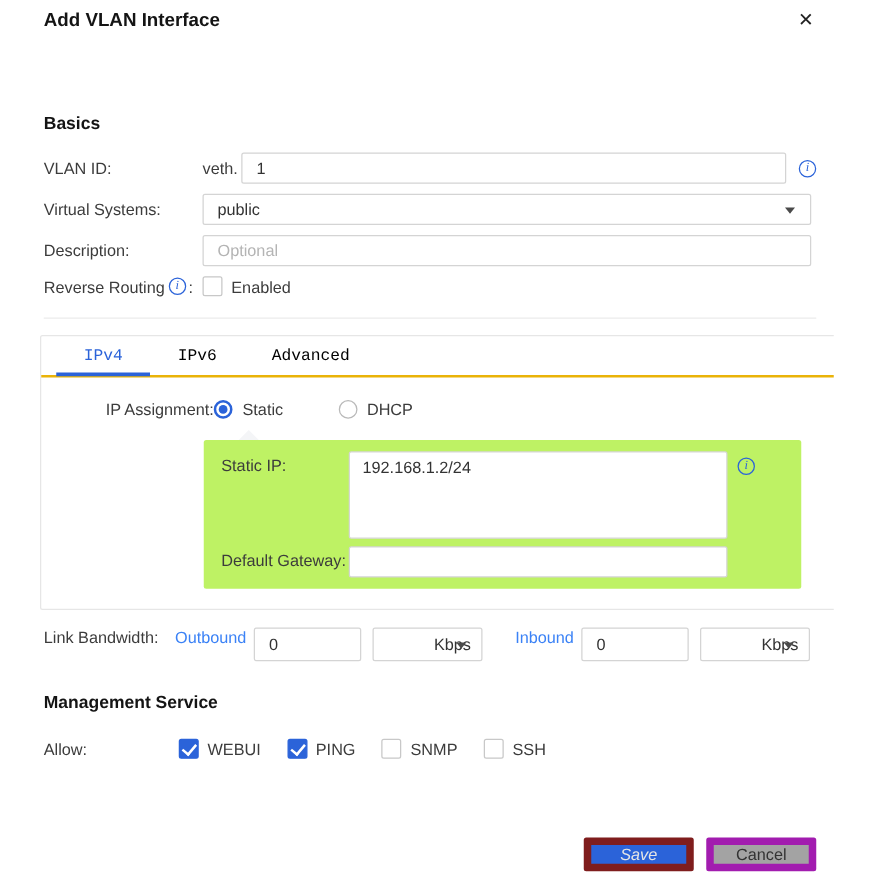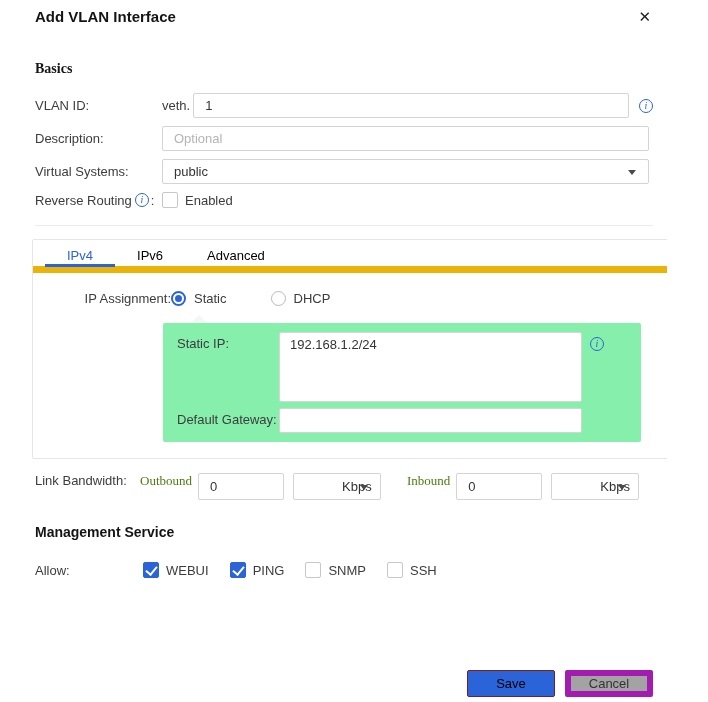--- a/index.html
+++ b/index.html
@@ -7,21 +7,21 @@
   body { font-family: "Liberation Sans", "DejaVu Sans", sans-serif; font-size: 13px; color:#333; }
   .dialog { position:relative; width:667px; height:702px; background:#fff; overflow:hidden; }
 
   
   .dlg-header { display:flex; justify-content:space-between; align-items:flex-start; padding:8px 14px 0 35px; height:28px; }
   .dlg-title { font-size:15px; font-weight:bold; color:#141414; }
   .close-btn { font-size:15px; color:#222; cursor:pointer; line-height:18px; padding:0 2px; }
 
   .content { padding:0 14px 0 35px; }
   h3.section { font-size:14px; font-weight:bold; color:#141414; }
-  .sec-basics { margin-top:33px; margin-bottom:16px;font-family:Liberation Serif, serif; }
+  .sec-basics { margin-top:62px; margin-bottom:16px; }
   .sec-mgmt { margin-top:24px; }
 
   
   .form-row { display:flex; align-items:center; margin-bottom:8px; }
   .row-label { width:127px; flex:none; color:#3c3c3c; display:flex; align-items:center; }
   .txt-input, .select-box {
     height:25px; border:1px solid #d4d4d4; border-radius:2px; background:#fff;
     font-family:inherit; font-size:13px; color:#333; padding:0 11px; outline:none;
   }
   .txt-input::placeholder { color:#b4b4b4; }
@@ -48,57 +48,57 @@
   .radio { width:15px; height:15px; border-radius:50%; border:1px solid #b9b9b9; background:#fff; position:relative; flex:none; cursor:pointer; }
   .radio.on { border:2px solid #2b63d9; }
   .radio.on::after { content:''; position:absolute; left:2px; top:2px; width:7px; height:7px; border-radius:50%; background:#2b63d9; }
   .radio-item { display:flex; align-items:center; margin-right:44px; }
   .radio-label { margin-left:8px; color:#3c3c3c; }
 
   .divider { border-top:1px solid #ebebeb; margin-top:17px; }
 
   
   .tab-panel { margin:13px 0 0 -3px; width:644px; border:1px solid #e6e6e6; border-radius:2px; }
-  .tab-bar { display:flex; padding-left:12px; border-bottom:7px solid #eab308; height:33px; }
+  .tab-bar { display:flex; padding-left:12px; border-bottom:2px solid #eab308; height:33px;font-family:Liberation Mono, monospace; }
   .tab { padding:0 22px; line-height:32px; color:#000000; cursor:pointer; border-bottom:3px solid transparent; margin-bottom:-1px; }
   .tab.on { color:#2b63d9; border-bottom-color:#2b63d9; }
   .tab-content { padding:18px 0 16px 33px; }
 
   .ip-row { display:flex; align-items:center;text-align:right; }
   .ip-label { width:105px; flex:none; color:#3c3c3c; }
 
   
-  .callout { position:relative; margin:17px 0 0 97px; width:478px; background:#86efac; padding:9px 14px 3px 14px; border-radius:2px; }
+  .callout { position:relative; margin:17px 0 0 97px; width:478px; background:#bef264; padding:9px 14px 3px 14px; border-radius:2px; }
   .callout::before { content:''; position:absolute; top:-8px; left:28px;
     border-left:8px solid transparent; border-right:8px solid transparent; border-bottom:8px solid #f4f5f7; }
   .co-row { display:flex; margin-bottom:6px; }
   .co-label { width:102px; flex:none; padding-top:4px; color:#3c3c3c; }
   .static-ip-area { width:303px; height:70px; border:1px solid #d6d6d6; border-radius:2px; background:#fff;
     resize:none; font-family:inherit; font-size:13px; color:#333; padding:4px 10px; outline:none; }
   .gw-input { width:303px; }
   .co-info { margin-left:8px; margin-top:5px; }
 
   
   .bw-row { display:flex; align-items:flex-start; margin-top:14px; }
   .bw-label { width:105px; flex:none; color:#3c3c3c; }
-  .bw-text { margin-right:6px; color:#4d7c0f;font-family:Liberation Serif, serif; }
+  .bw-text { margin-right:6px; color:#3b82f6; }
   .bw-input { width:86px; height:27px; }
   .bw-select { width:88px; height:27px; margin-left:9px;padding-left:48px; }
   .bw-in { margin-left:26px; }
 
   
   .allow-row { display:flex; align-items:center; margin-top:22px; }
   .allow-label { width:108px; flex:none; color:#3c3c3c; }
   .allow-item { display:flex; align-items:center; margin-right:21px; }
 
   
   .footer { position:absolute; right:14px; bottom:5px; display:flex; }
   .btn { width:88px; height:27px; border-radius:2px; font-family:inherit; font-size:13px; cursor:pointer;
     display:flex; align-items:center; justify-content:center; }
-  .btn-primary { background:#2b63d9; border:1px solid #7f1d1d; color:#000000; margin-right:10px; }
+  .btn-primary { background:#2b63d9; border:6px solid #7f1d1d; color:#e5e5e5; margin-right:10px;font-style:italic; }
   .btn-default { background:#a3a3a3; border:6px solid #a21caf; color:#333; }
 </style>
 </head>
 <body>
 
 <div class="dialog">
 
   <div class="dlg-header">
     <div class="dlg-title">Add VLAN Interface</div>
     <div class="close-btn">✕</div>
@@ -109,30 +109,30 @@
     <h3 class="section sec-basics">Basics</h3>
 
     <div class="form-row">
       <div class="row-label">VLAN ID:</div>
       <span class="prefix">veth.</span>
       <input class="txt-input vlan-input" value="1" style="">
       <span class="info-icon info-after">i</span>
     </div>
 
     <div class="form-row">
-      <div class="row-label">Description:</div>
-      <input class="txt-input w-full" placeholder="Optional" style="">
-    </div>
-
-    <div class="form-row">
       <div class="row-label">Virtual Systems:</div>
       <div class="select-box w-full">
         <span>public</span>
         <span class="caret"></span>
       </div>
+    </div>
+
+    <div class="form-row">
+      <div class="row-label">Description:</div>
+      <input class="txt-input w-full" placeholder="Optional" style="">
     </div>
 
 
     <div class="form-row" style="margin-bottom:0;">
       <div class="row-label">
         <span>Reverse Routing</span>
         <span class="info-icon lbl-info">i</span>
         <span>:</span>
       </div>
       <span class="cb"></span>

